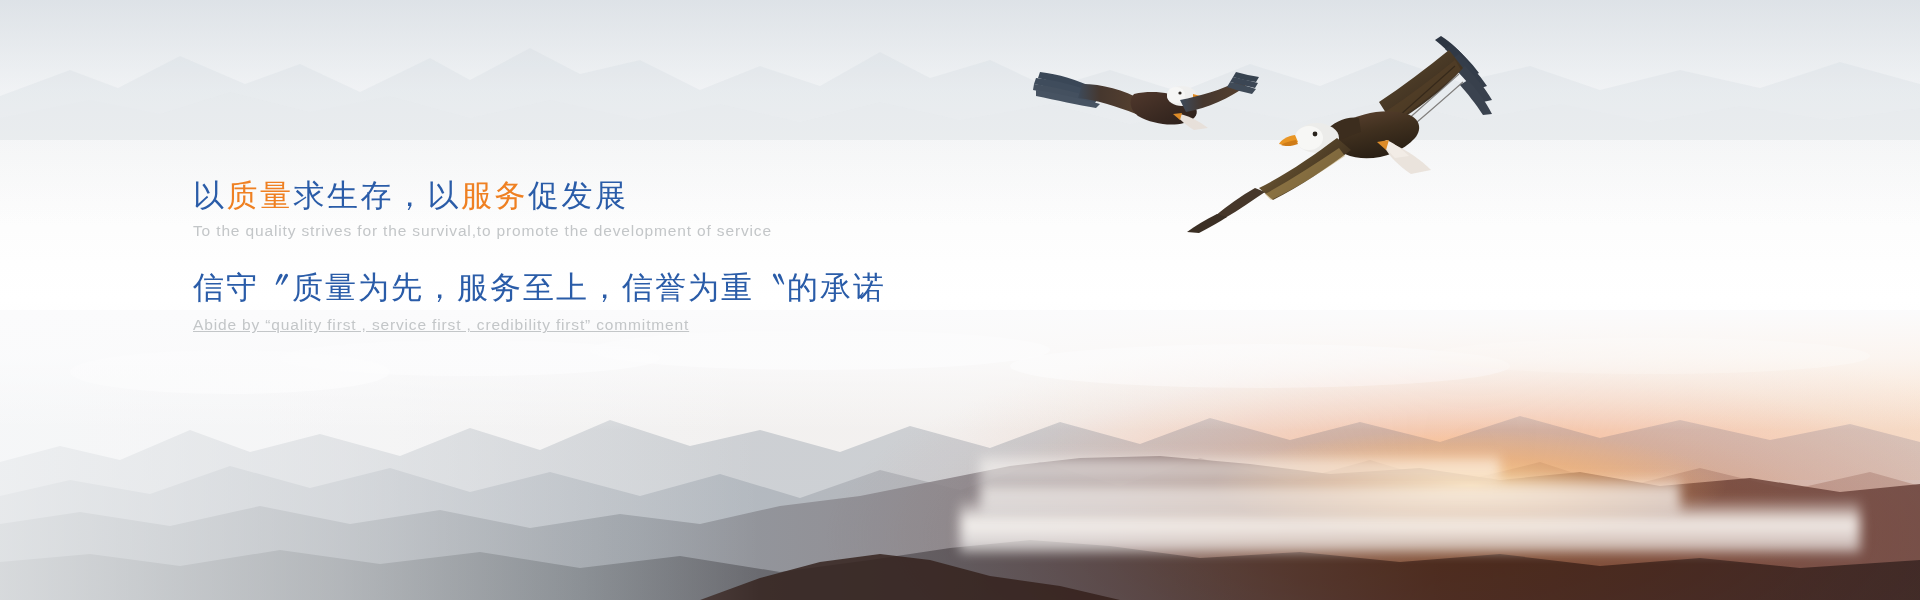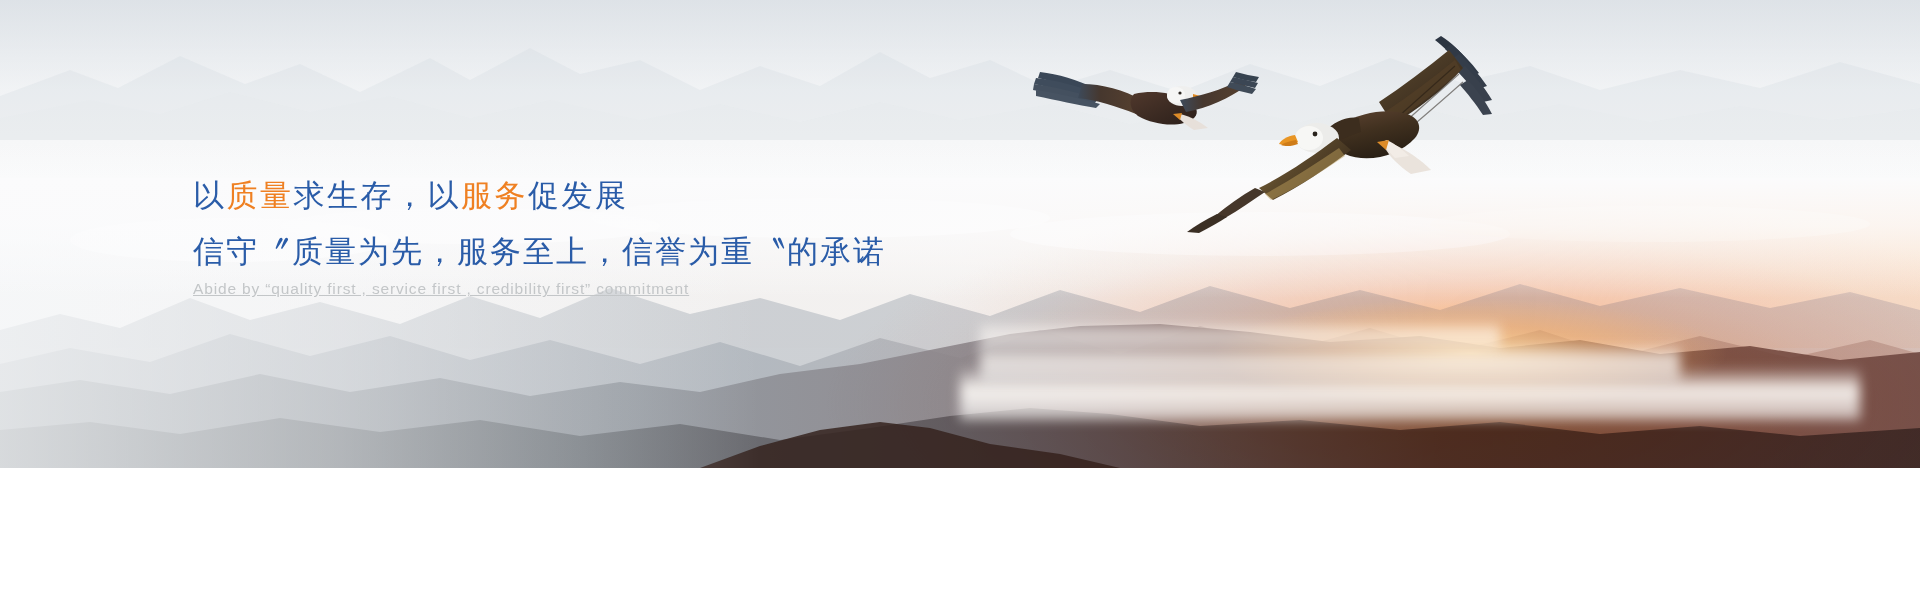--- a/index.html
+++ b/index.html
@@ -1,21 +1,21 @@
 <!DOCTYPE html>
 <html><head>
 <meta charset="utf-8">
 <title>Corporate Banner</title>
 <style>
   html,body{margin:0;padding:0;background:#fff;}
   body{font-family:"Liberation Sans","DejaVu Sans",sans-serif;}
 
   #banner{
     position:relative;
-    width:1920px;height:468px;
+    width:1920px;height:600px;
     overflow:hidden;
     background:linear-gradient(180deg,
         #f2f4f6 0%,
         #f6f7f8 12%,
         #fafafa 26%,
         #fdfdfd 38%,
         #ffffff 50%,
         #fcfcfc 58%,
         #f4f4f4 64%);
   }
@@ -91,21 +91,21 @@
   }
   .headline .hl{color:#ef8022;}
   .sub{
     font-size:15.5px;
     letter-spacing:.85px;
     color:#c3c6c8;
     font-weight:400;
     margin-top:6px;
     white-space:nowrap;
   }
-  .block2{margin-top:16px;}
+  .block2{margin-top:28px;}
   .block2 .headline{letter-spacing:2px;}
   .block2 .sub{margin-top:9px;text-decoration:underline;}
 </style>
 </head>
 <body>
 
 <div id="banner">
 
   <div class="sky-haze"></div>
 
@@ -292,20 +292,21 @@
     <path d="M232,112 C240,116 248,122 254,128 L240,130 C234,124 229,118 227,114 Z" fill="#f2ece6"></path>
     <path d="M222,114 L234,112 L231,122 Z" fill="#dd8b28"></path>
   </svg>
 
   <div class="copy">
 
     <div class="block1">
       <div class="headline">
         <span>以</span><span class="hl">质量</span><span>求生存，以</span><span class="hl">服务</span><span>促发展</span>
       </div>
+      <div class="sub">To the quality strives for the survival,to promote the development of service</div>
     </div>
 
     <div class="block2">
       <div class="headline">信守〞质量为先，服务至上，信誉为重〝的承诺</div>
       <div class="sub">Abide by “quality first , service first , credibility first” commitment</div>
     </div>
 
   </div>
 
 </div>

